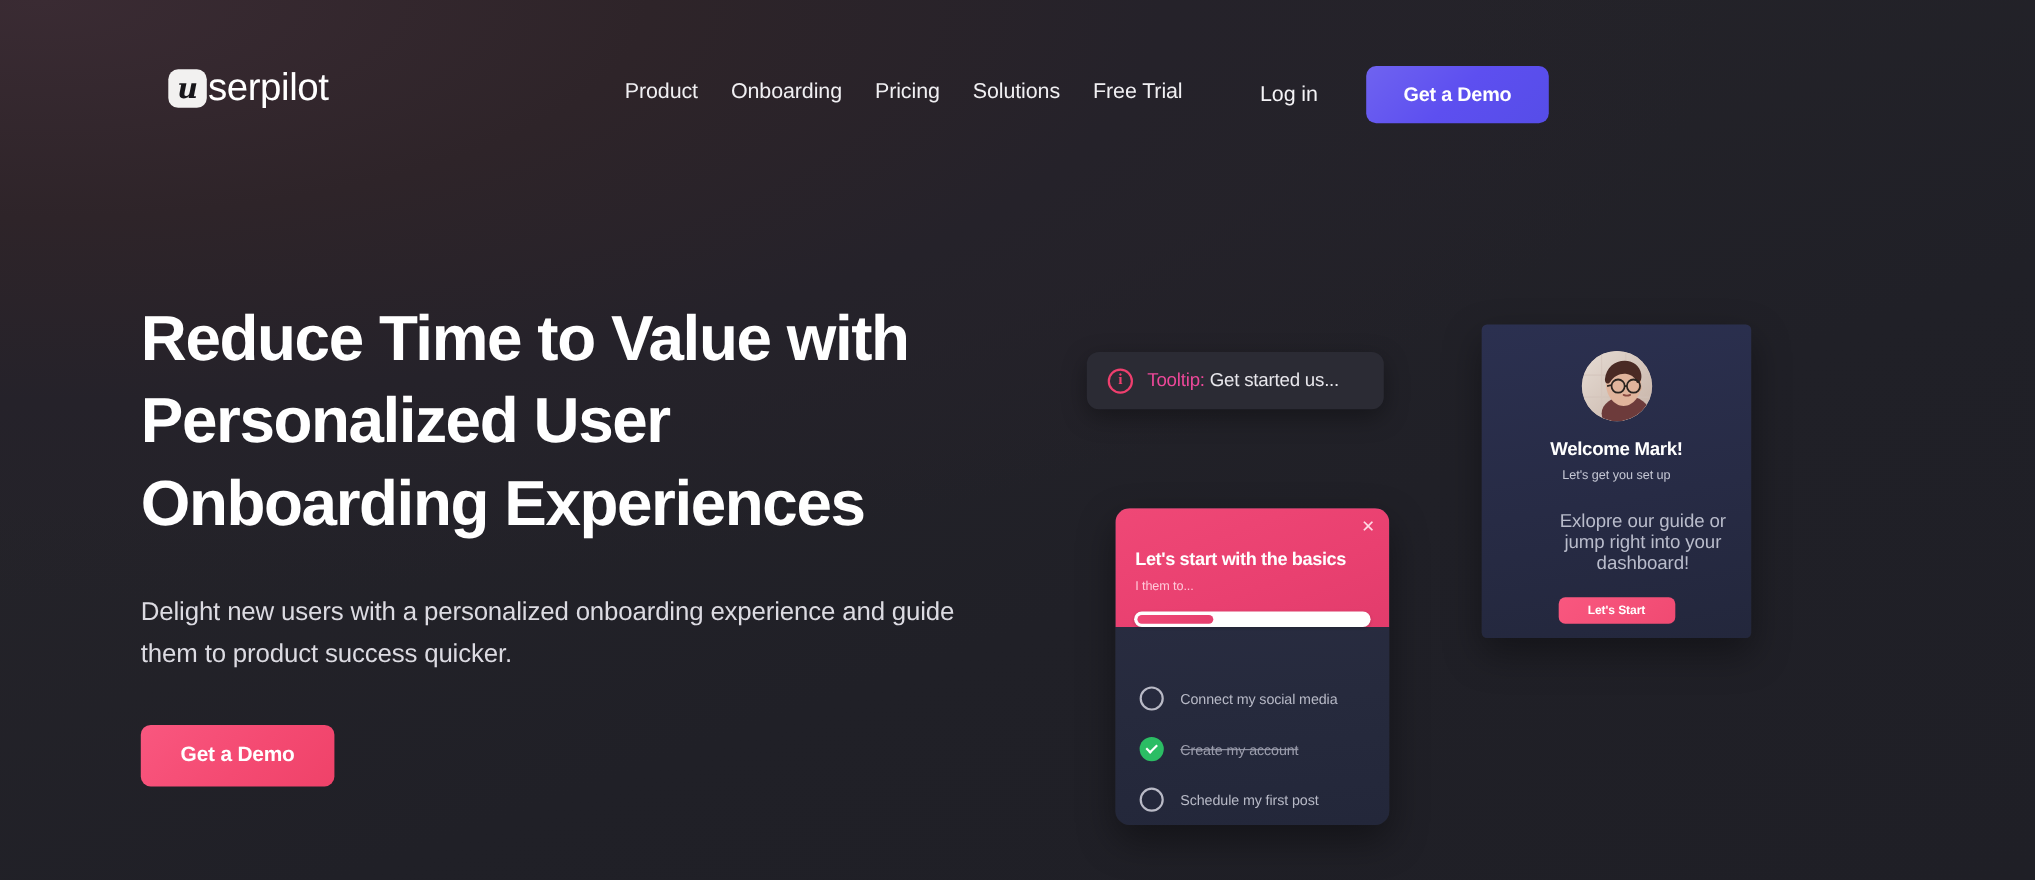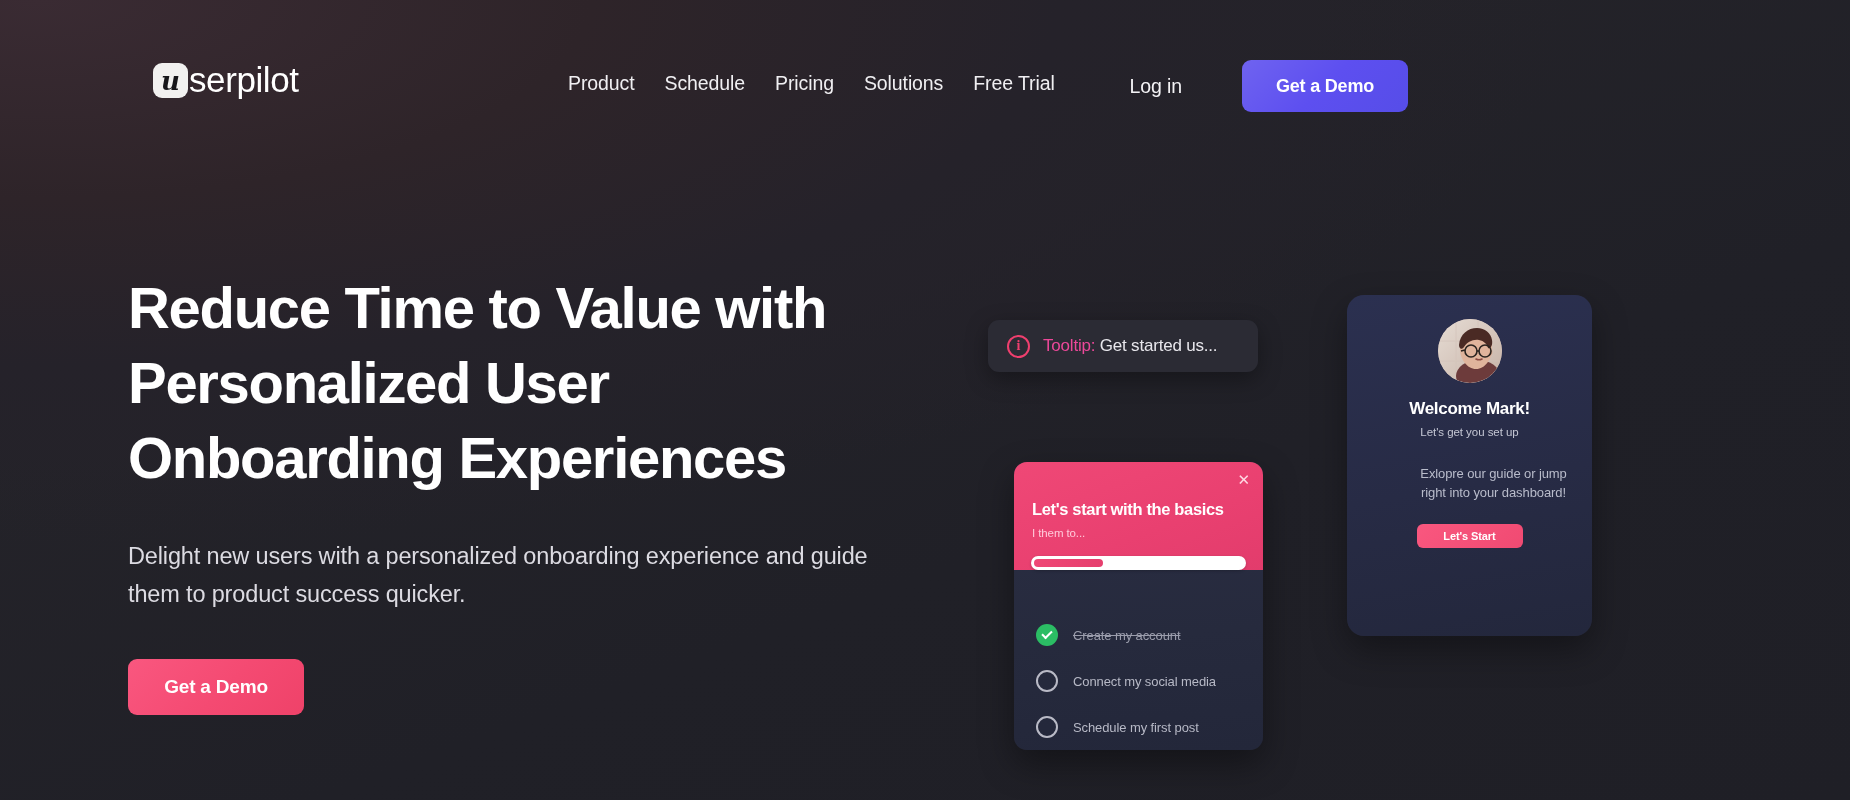--- a/index.html
+++ b/index.html
@@ -97,21 +97,21 @@
   .header-actions {
     position: absolute;
     right: 0px;
     top: 60px;
     display: flex;
     align-items: center;
   }
   .login-link {
     font-size: 19.5px;
     color: #f4f3f6;
-    margin-right: 60px;
+    margin-right: 44px;
     cursor: pointer;
     letter-spacing: -0.1px;
     white-space: nowrap;
   }
   .demo-btn-top {
     width: 166px;
     height: 52px;
     border: none;
     border-radius: 9px;
     background: linear-gradient(135deg, #6f63f0 0%, #5d4ff0 50%, #564de8 100%);
@@ -303,22 +303,22 @@
     text-decoration: line-through;
     color: #9b9dac;
   }
 
   
   .welcome-card {
     position: absolute;
     left: 1347px;
     top: 295px;
     width: 245px;
-    height: 341px;
-    border-radius: 17px;
+    height: 285px;
+    border-radius: 5px;
     background: linear-gradient(170deg, #2b3050 0%, #272b45 55%, #23273c 100%);
     box-shadow: 0 14px 34px rgba(0,0,0,0.36);
     text-align: center;
     padding-top: 24px;
   }
   .avatar {
     width: 64px;
     height: 64px;
     border-radius: 50%;
     margin: 0 auto;
@@ -334,21 +334,21 @@
     letter-spacing: -0.3px;
   }
   .wc-sub {
     margin-top: 7px;
     font-size: 11.5px;
     color: #c5c7d4;
     letter-spacing: -0.05px;
   }
   .wc-body {
     margin-top: 26px;
-    font-size: 13px;
+    font-size: 17px;
     line-height: 19px;
     color: #b9bccb;
     padding: 0 22px;
     letter-spacing: -0.1px;
     margin-left: 48px;
   }
   .wc-btn {
     margin: 22px auto 0 auto;
     display: block;
     width: 106px;
@@ -373,21 +373,21 @@
 
     <div class="logo">
       <div class="logo-mark">
         <span>u</span>
       </div>
       <div class="logo-text">serpilot</div>
     </div>
 
     <nav class="nav">
       <span class="nav-item">Product</span>
-      <span class="nav-item">Schedule</span>
+      <span class="nav-item">Onboarding</span>
       <span class="nav-item">Pricing</span>
       <span class="nav-item">Solutions</span>
       <span class="nav-item">Free Trial</span>
     </nav>
 
     <div class="header-actions">
       <span class="login-link">Log in</span>
       <button class="demo-btn-top">Get a Demo</button>
     </div>
   </div>
@@ -413,26 +413,26 @@
       <div class="cl-title">Let's start with the basics</div>
       <div class="cl-subtitle">I them to...</div>
     </div>
 
     <div class="cl-progress-wrap">
       <div class="cl-progress-fill" id="cl-fill" style="width: 33%;"></div>
     </div>
 
     <div class="cl-body">
       <div class="cl-item">
+        <div class="cl-bullet todo"></div>
+        <span class="cl-label">Connect my social media</span>
+      </div>
+      <div class="cl-item">
         <div class="cl-bullet done"></div>
         <span class="cl-label done">Create my account</span>
-      </div>
-      <div class="cl-item">
-        <div class="cl-bullet todo"></div>
-        <span class="cl-label">Connect my social media</span>
       </div>
       <div class="cl-item">
         <div class="cl-bullet todo"></div>
         <span class="cl-label">Schedule my first post</span>
       </div>
     </div>
   </div>
 
   <div class="welcome-card">
     <div class="avatar">

